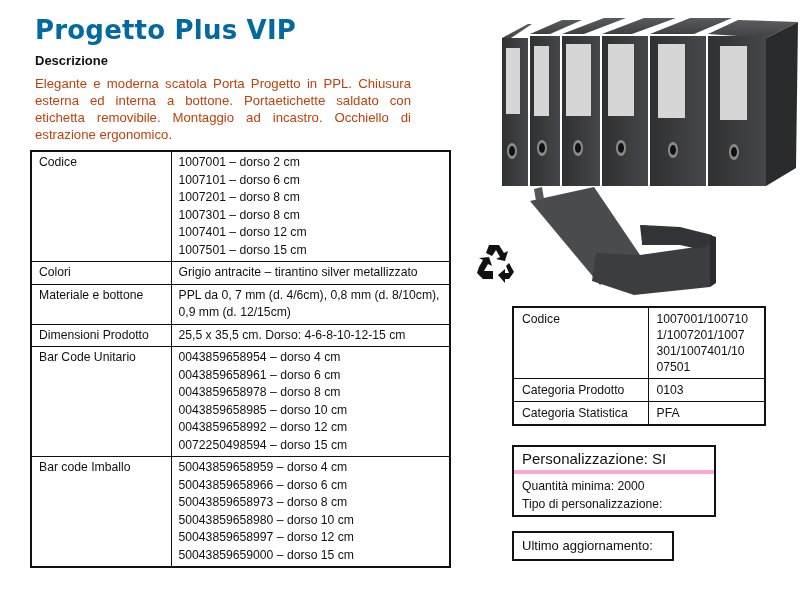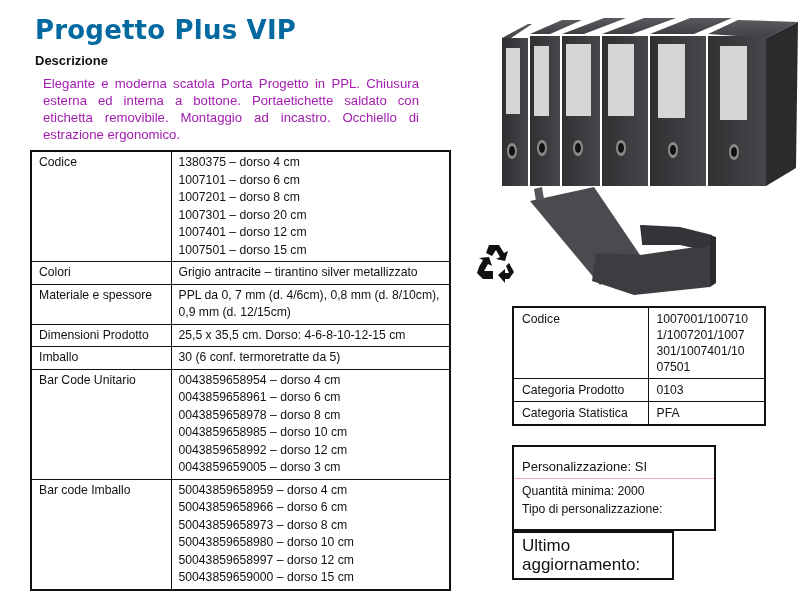--- a/index.html
+++ b/index.html
@@ -10,21 +10,21 @@
       position: absolute; left: 35px; top: 14px;
       font-family: "DejaVu Sans", sans-serif; font-weight: bold;
       font-size: 26px; color: #0369a1; letter-spacing: 0.2px; line-height: 32px;
     }
     .subtitle {
       position: absolute; left: 35px; top: 52px;
       font-weight: bold; font-size: 13px; line-height: 18px; color: #111;
     }
     .description {
       position: absolute; left: 35px; top: 75px; width: 376px;
-      font-size: 13.2px; line-height: 17px; text-align: justify; color: #a21caf; margin-left: 8px;
+      font-size: 13.2px; line-height: 17px; text-align: justify; color: #c2410c;
     }
 
     
     .spec-table {
       position: absolute; left: 30px; top: 150px; width: 421px;
       border: 2px solid #111; border-collapse: collapse;
     }
     .spec-table td {
       border: 1px solid #111; vertical-align: top;
       font-size: 12.2px; line-height: 17.5px; padding: 2px 6px 2px 7px; color: #111;
@@ -46,83 +46,77 @@
       border: 1px solid #111; vertical-align: top;
       font-size: 12.2px; line-height: 16px; padding: 3px 6px 3px 8px; color: #111;
     }
     .code-table td.label { width: 135px; }
     .code-table td.value { word-break: break-all; }
 
     .pers-box {
       position: absolute; left: 512px; top: 445px; width: 204px;
       border: 2px solid #111;
     }
-    .pers-box .row1 { border-bottom: 1px solid #f9a8d4; padding: 11px 8px 3px 8px; font-size: 13px; line-height: 17px; }
-    .pers-box .row2 { padding: 3px 8px 11px 8px; font-size: 12.2px; line-height: 18px; }
+    .pers-box .row1 { border-bottom: 4px solid #f9a8d4; padding: 3px 8px 3px 8px; font-size: 15px; line-height: 17px; }
+    .pers-box .row2 { padding: 3px 8px 2px 8px; font-size: 12.2px; line-height: 18px; }
 
     .update-box {
       position: absolute; left: 512px; top: 531px; width: 162px;
       border: 2px solid #111; padding: 3px 8px 4px 8px;
-      font-size: 17px; line-height: 19px;
+      font-size: 13px; line-height: 19px;
     }
   </style>
 </head>
 <body>
 
 <div class="title">Progetto Plus VIP</div>
 <div class="subtitle">Descrizione</div>
 <p class="description">Elegante e moderna scatola Porta Progetto in PPL. Chiusura esterna ed interna a bottone. Portaetichette saldato con etichetta removibile. Montaggio ad incastro. Occhiello di estrazione ergonomico.</p>
 
 <table class="spec-table">
   <tbody id="spec-body">
       <tr>
         <td class="label">Codice</td>
         <td>
-          <span class="line">1380375 – dorso 4 cm</span>
+          <span class="line">1007001 – dorso 2 cm</span>
           <span class="line">1007101 – dorso 6 cm</span>
           <span class="line">1007201 – dorso 8 cm</span>
-          <span class="line">1007301 – dorso 20 cm</span>
+          <span class="line">1007301 – dorso 8 cm</span>
           <span class="line">1007401 – dorso 12 cm</span>
           <span class="line">1007501 – dorso 15 cm</span>
         </td>
       </tr>
       <tr>
         <td class="label">Colori</td>
         <td>
           <span class="line">Grigio antracite – tirantino silver metallizzato</span>
         </td>
       </tr>
       <tr>
-        <td class="label">Materiale e spessore</td>
+        <td class="label">Materiale e bottone</td>
         <td>
           <span class="line">PPL da 0, 7 mm (d. 4/6cm), 0,8 mm (d. 8/10cm),</span>
           <span class="line">0,9 mm (d. 12/15cm)</span>
         </td>
       </tr>
       <tr>
         <td class="label">Dimensioni Prodotto</td>
         <td>
           <span class="line">25,5 x 35,5 cm.  Dorso: 4-6-8-10-12-15 cm</span>
-        </td>
-      </tr>
-      <tr>
-        <td class="label">Imballo</td>
-        <td>
-          <span class="line">30 (6 conf. termoretratte da 5)</span>
         </td>
       </tr>
       <tr>
         <td class="label">Bar Code Unitario</td>
         <td>
           <span class="line">0043859658954 – dorso 4 cm</span>
           <span class="line">0043859658961 – dorso 6 cm</span>
           <span class="line">0043859658978 – dorso 8 cm</span>
           <span class="line">0043859658985 – dorso 10 cm</span>
           <span class="line">0043859658992 – dorso 12 cm</span>
-          <span class="line">0043859659005 – dorso 3 cm</span>
+          <span class="line">0072250498594 – dorso 15 cm</span>
         </td>
       </tr>
       <tr>
         <td class="label">Bar code Imballo</td>
         <td>
           <span class="line">50043859658959 – dorso 4 cm</span>
           <span class="line">50043859658966 – dorso 6 cm</span>
           <span class="line">50043859658973 – dorso 8 cm</span>
           <span class="line">50043859658980 – dorso 10 cm</span>
           <span class="line">50043859658997 – dorso 12 cm</span>

